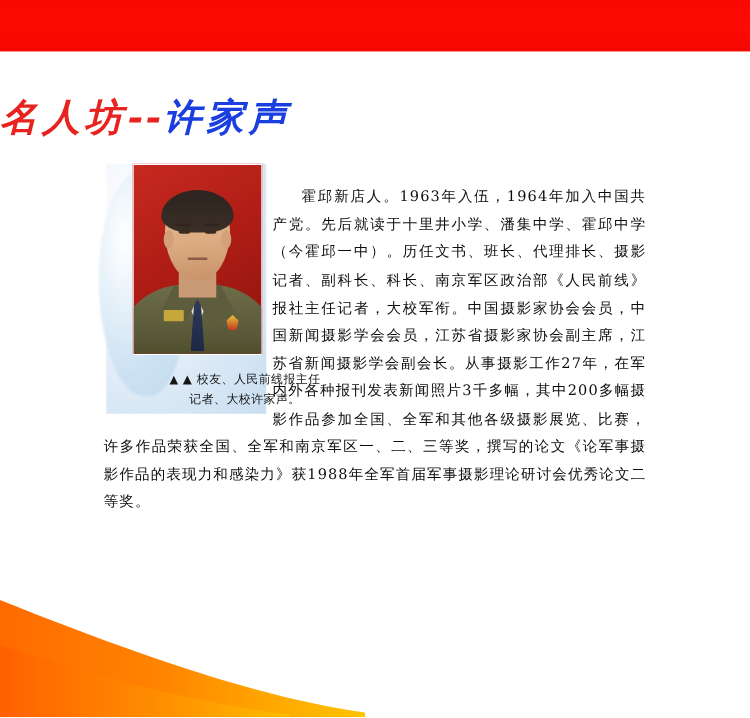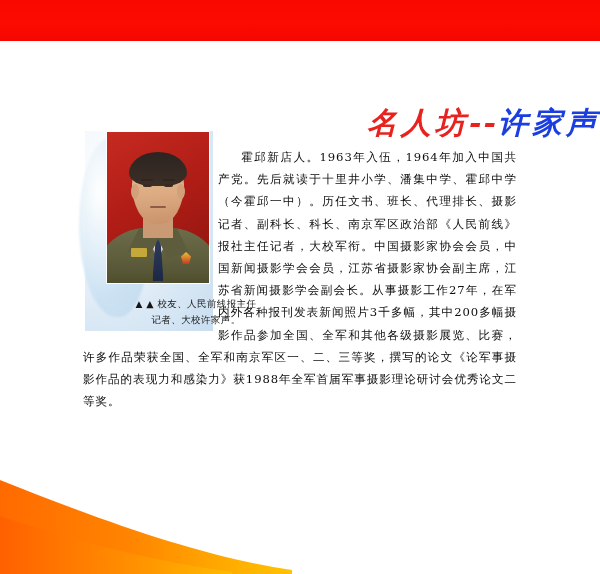--- a/index.html
+++ b/index.html
@@ -39,28 +39,27 @@
     height: 41px;
     background: linear-gradient(180deg, #f90800 0%, #fb0b00 55%, #f50600 100%);
   }
 
   
   .title-row {
     position: absolute;
     left: 0;
     top: 74px;
     width: 600px;
-    text-align: right;
+    text-align: left;
     white-space: nowrap;
     font-family: "DejaVu Serif", "Liberation Serif", serif;
     font-size: 30px;
     font-weight: bold;
     letter-spacing: 4px;
     font-style: italic;
-    margin-top: 29px;
   }
   .title-red  { color: #e8231f; }
   .title-dash { color: #e8231f; letter-spacing: 2px; }
   .title-blue { color: #1a3ee0; }
 
   
   .photo-block {
     position: absolute;
     left: 85px;
     top: 131px;

